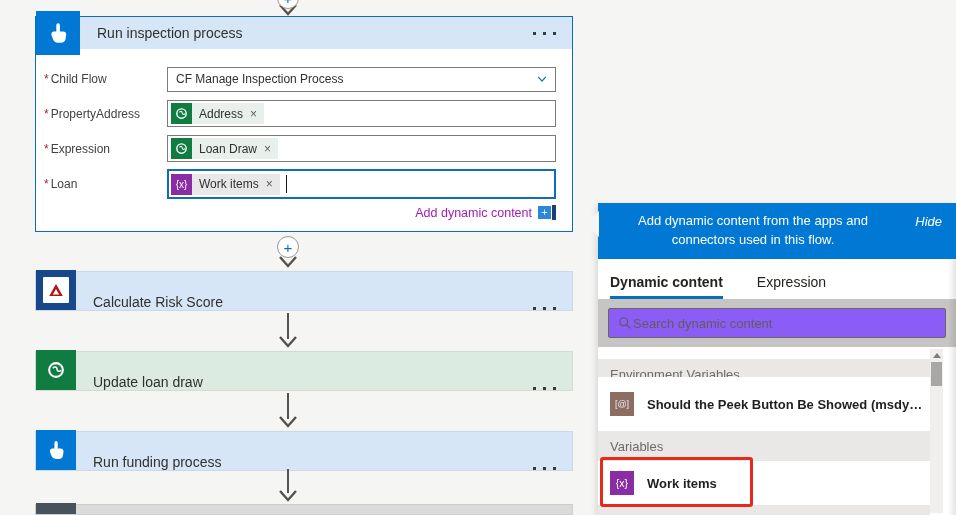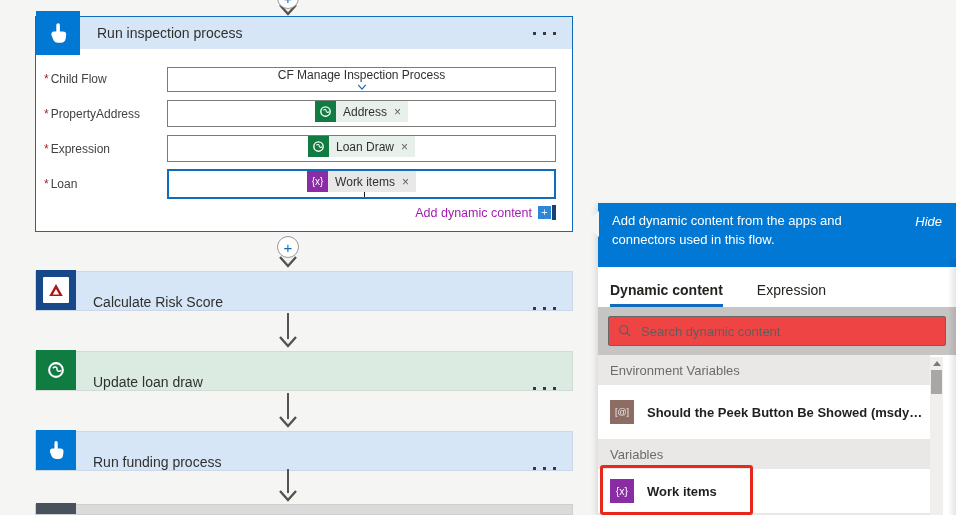--- a/index.html
+++ b/index.html
@@ -19,21 +19,21 @@
   .card-header { display:flex; align-items:center; height:32px; background:#d7e6f6; }
   .icon-sq { width:44px; height:44px; background:#0078d4; display:flex; align-items:center; justify-content:center; flex:none; }
   .card-title { margin-left:17px; font-size:14px; color:#30302f; }
   .dots { margin-left:auto; margin-right:16px; display:flex; gap:7px; cursor:pointer; }
   .dots i { width:3px; height:3px; background:#3b3a39; display:block; }
 
   .frow { position:absolute; left:0; right:0; display:flex; align-items:center; }
   .flabel { position:absolute; left:8px; width:122px; font-size:12px; color:#434241; }
   .req { color:#a4262c; margin-right:2px; }
   .fctrl { position:absolute; left:131px; right:16px; background:#fff; border:1px solid #7d7b78;
-    display:flex; align-items:center; padding:0 8px;flex-direction:column; }
+    display:flex; align-items:center; padding:0 8px; }
   .dropdown { height:25px; font-size:12px; color:#30302f; justify-content:space-between; cursor:pointer; }
   .chev { width:10px; height:10px; flex:none; }
   .tok-input { height:27px; padding:0 3px; }
   .tok-input.focused { border:2px solid #0f6cbd; height:30px; padding:0 2px; }
   .token { display:inline-flex; height:21px; }
   .tok-icon { width:21px; height:21px; display:flex; align-items:center; justify-content:center; flex:none; }
   .tok-icon.green { background:#107c41; }
   .tok-icon.purple { background:#8a2da5; color:#fff; font-size:10px; }
   .tok-pill { display:flex; align-items:center; height:21px; padding:0 7px; font-size:12px; color:#30302f; gap:7px; }
   .tok-pill.greenish { background:#e7f0ea; }
@@ -59,29 +59,29 @@
   .icon-sq.navybg { background:#17498a; }
   .icon-sq.slatebg { background:#47525d; }
   .risk-inner { width:26px; height:26px; background:#fff; border-radius:1px; display:flex; align-items:center; justify-content:center; }
   .abar-title { margin-left:17px; font-size:14px; color:#30302f; }
 
   
   .panel { position:absolute; left:598px; top:203px; width:358px; height:312px; background:#fff;
     box-shadow:-2px 2px 6px rgba(0,0,0,0.12); }
   .beak { position:absolute; left:584px; top:211px; width:0; height:0; z-index:5;
     border-top:13px solid transparent; border-bottom:13px solid transparent; border-right:15px solid #f5f5f4; }
-  .panel-header { height:64px; background:#0078d4; color:#fff; display:flex; padding:9px 14px 0 14px; }
+  .panel-header { height:56px; background:#0078d4; color:#fff; display:flex; padding:9px 14px 0 14px;text-align:center; }
   .panel-header-text { width:282px; font-size:13px; line-height:1.45; }
   .hide-btn { margin-left:auto; font-size:13px; color:#fff; text-decoration:none; padding-top:2px; cursor:pointer;font-style:italic; }
   .tabs { height:40px; display:flex; align-items:flex-end; padding-left:12px; gap:34px; background:#fff; }
   .tab { font-size:14px; color:#24231f; padding-bottom:9px; cursor:pointer; }
   .tab.active { font-weight:bold; border-bottom:3px solid #0f6cbd; padding-bottom:6px; }
   .search-wrap { height:48px; background:#c7c5c3; padding:9px 10px; }
-  .search-box { height:30px; background:#ef4444; border:1px solid #686662; border-radius:2px;
-    display:flex; align-items:center; padding:0 9px; gap:9px; }
+  .search-box { height:30px; background:#8b5cf6; border:1px solid #686662; border-radius:2px;
+    display:flex; align-items:center; padding:0 9px; gap:1px; }
   .search-box input { border:none; outline:none; flex:1; font-size:13px; color:#30302f;
     font-family:"Liberation Sans", sans-serif; background:transparent; }
   .search-box input::placeholder { color:#605e5c; }
   .plist { position:relative; height:168px; background:#fff; }
   .sec { position:absolute; left:0; width:332px; height:30px; background:#e9e8e6;
     display:flex; align-items:center; padding-left:12px; font-size:13px; color:#6e6b68; }
   .pitem { position:absolute; left:0; width:332px; background:#fff; display:flex; align-items:center;
     padding-left:12px; gap:13px; cursor:pointer; }
   .itm-icon { width:24px; height:24px; flex:none; display:flex; align-items:center; justify-content:center; }
   .itm-icon.env { background:#8d6c64; color:rgba(255,255,255,0.85); font-size:9px; }
@@ -280,21 +280,21 @@
     <div class="search-wrap">
       <div class="search-box">
         <svg width="14" height="14" viewBox="0 0 16 16">
           <circle cx="6.5" cy="6.5" r="4.5" fill="none" stroke="#5f5d5b" stroke-width="1.4"></circle>
           <line x1="10" y1="10" x2="14" y2="14" stroke="#5f5d5b" stroke-width="1.4"></line>
         </svg>
         <input type="text" placeholder="Search dynamic content" style="">
       </div>
     </div>
     <div class="plist">
-      <div class="sec" style="top:0; height:30px;">Environment Variables</div>
+      <div class="sec" style="top:12px; height:30px;">Environment Variables</div>
       <div class="pitem" style="top:30px; height:54px;">
         <span class="itm-icon env">[@]</span>
         <span class="itm-label">Should the Peek Button Be Showed (msdyn_ShouldSho...</span>
       </div>
       <div class="sec" style="top:84px; height:30px;">Variables</div>
       <div class="pitem" style="top:114px; height:44px;">
         <span class="itm-icon var">{x}</span>
         <span class="itm-label">Work items</span>
       </div>
       <div class="gray-strip"></div>

